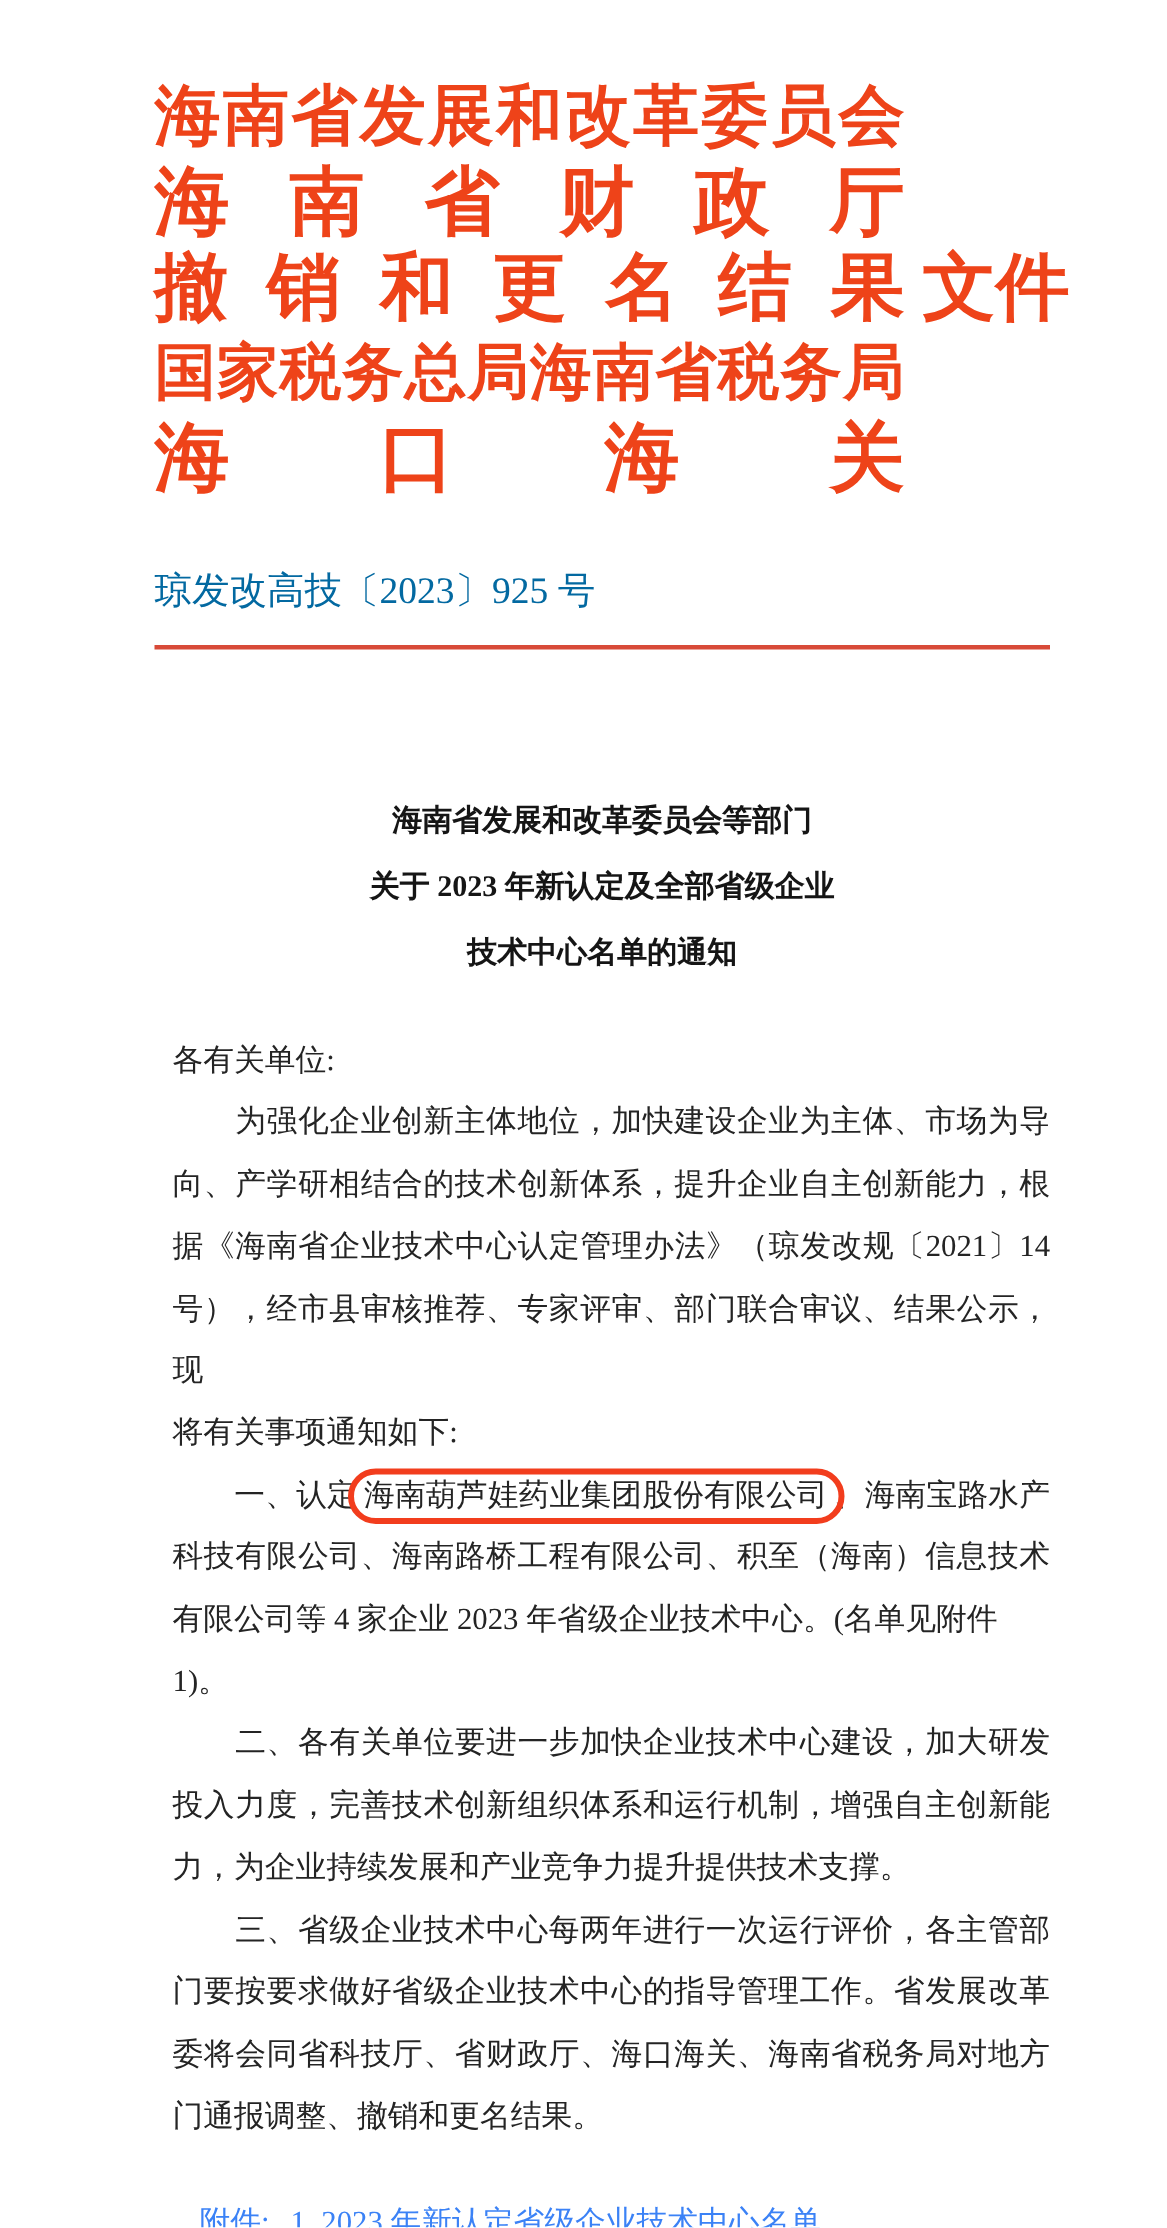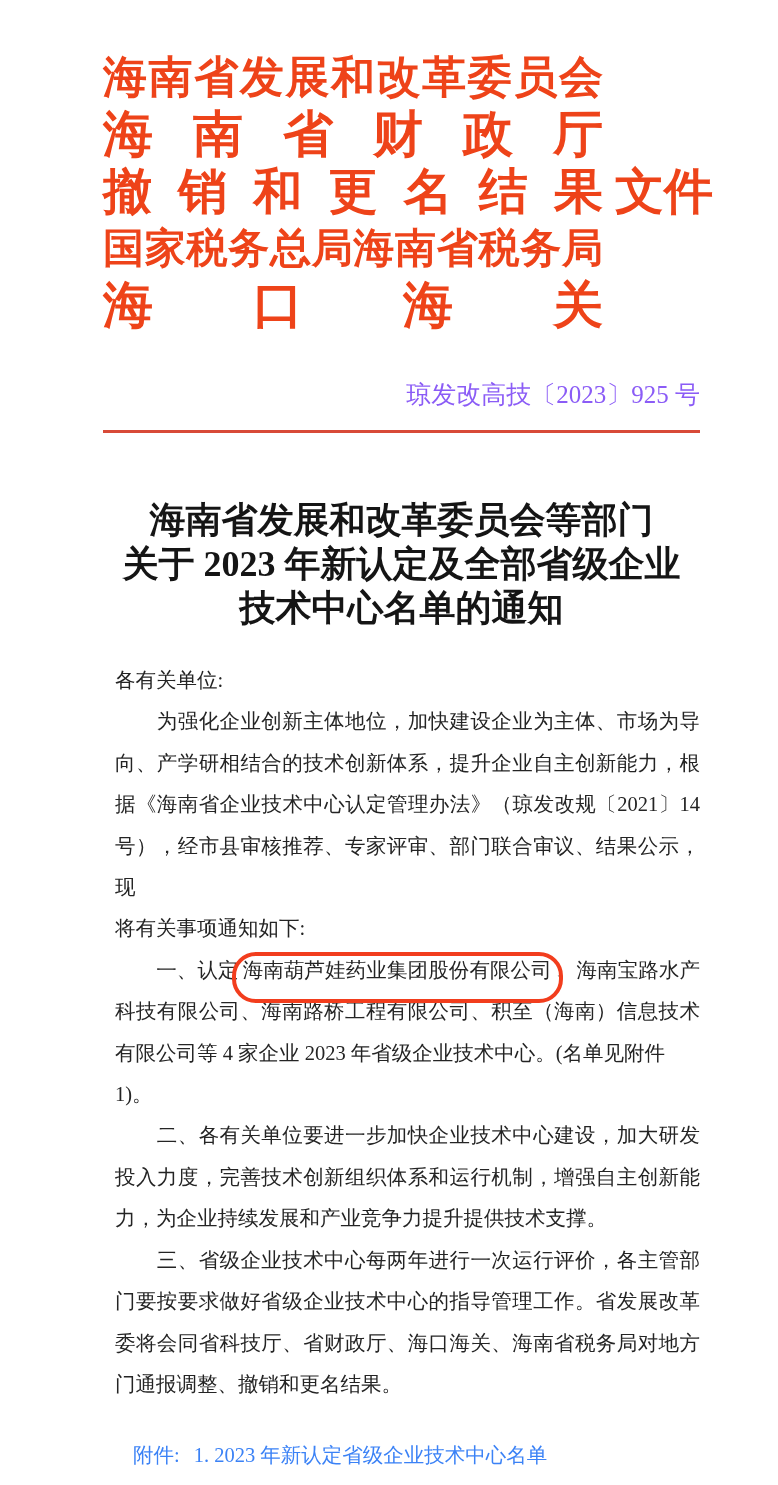--- a/index.html
+++ b/index.html
@@ -41,37 +41,37 @@
   .h3{font-size:49px;flex:0 0 500px;}
   .h-suffix{
     color:var(--header-red);font-weight:bold;font-size:49px;line-height:57px;
     margin-left:12px;white-space:nowrap;text-align:left;text-align-last:left;
   }
   .h4{font-size:41px;letter-spacing:0;}
   .h5{font-size:50px;}
   
   .doc-number{
     margin-top:46px;
-    text-align:right;
+    text-align:left;
     font-size:25px;
     line-height:30px;
-    color:#8b5cf6;
+    color:#0369a1;
   }
   
   .divider{
     margin-top:20px;
     width:100%;height:3px;
     background:var(--divider-red);
   }
   
   .title{
-    margin-top:65px;
+    margin-top:92px;
     text-align:center;
     font-weight:bold;
-    font-size:36px;
+    font-size:20px;
     line-height:44px;
     color:#151515;
   }
   
   .body{
     margin-top:30px;
     font-size:20.5px;
     line-height:41.4px;
     color:#242424;
     margin-left:12px;
@@ -81,21 +81,21 @@
     text-align-last:justify;
     text-justify:inter-character;
   }
   .body-line.no-just{
     text-align:left;
     text-align-last:left;
   }
   .oval{
     border:4px solid var(--highlight-red);
     border-radius:24px;
-    padding:3px 7px 18px 7px;
+    padding:3px 7px 4px 7px;
     margin:-3px -7px -4px -7px;
     position:relative;
   }
   
   .attachments{
     margin-top:28px;
     font-size:20.5px;
     line-height:44px;
     color:#3b82f6;
   }

